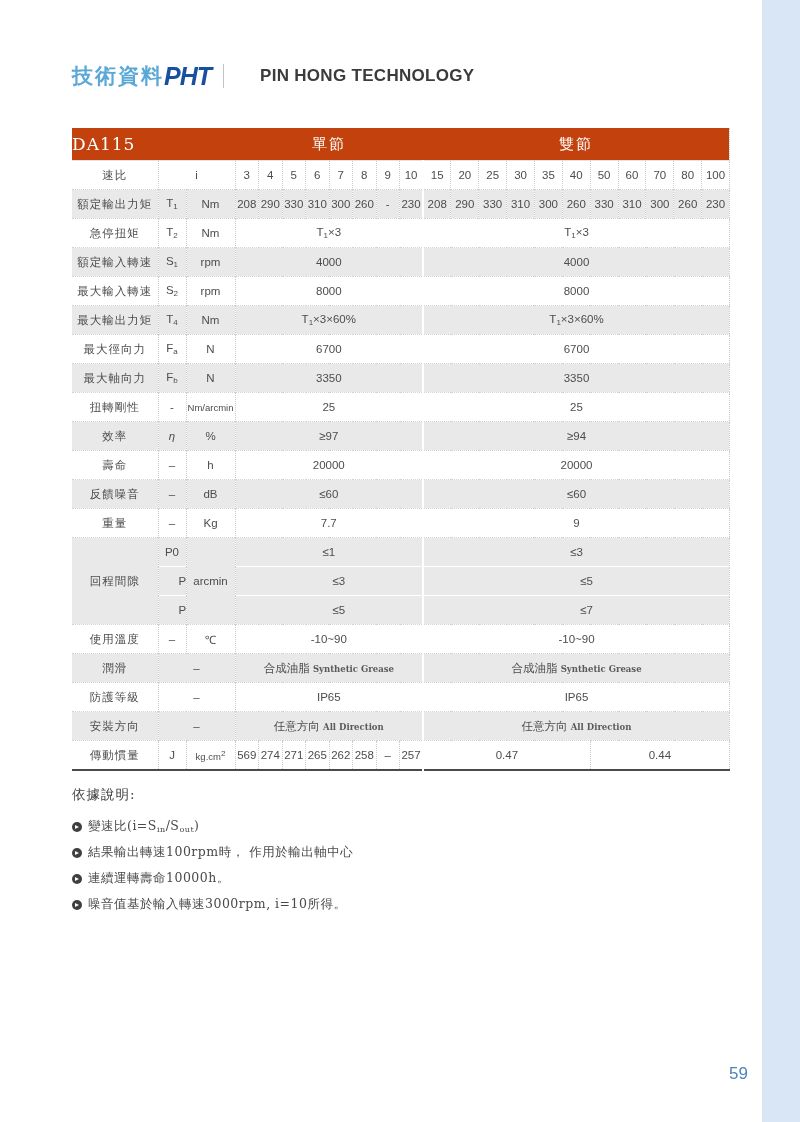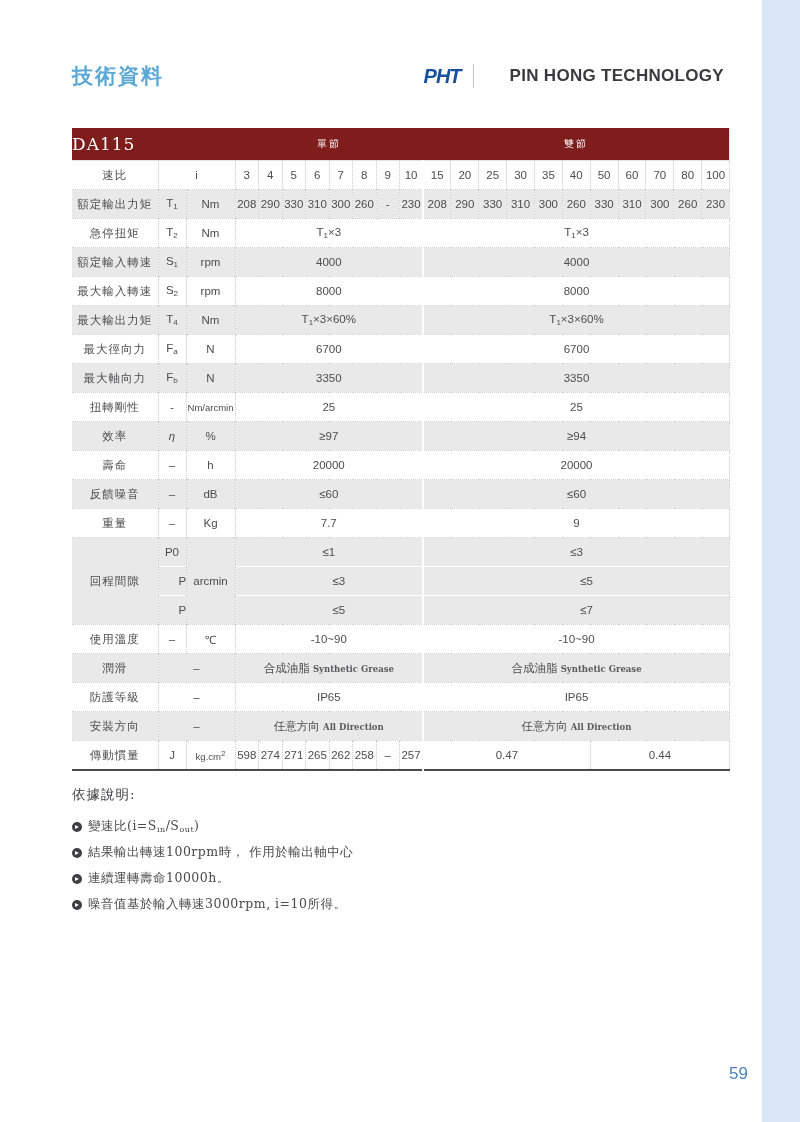--- a/index.html
+++ b/index.html
@@ -4,35 +4,35 @@
 <style>
   html,body{margin:0;padding:0;}
   body{
     width:800px;height:1122px;position:relative;background:#ffffff;
     font-family:"Liberation Sans",sans-serif;color:#4c4c4e;overflow:hidden;
   }
   
   .side-strip{position:absolute;top:0;right:0;width:38px;height:1122px;background:#d9e6f5;}
 
   
-  .page-header{position:absolute;top:58px;left:72px;right:76px;height:36px;display:flex;align-items:center;justify-content:space-between;}
+  .page-header{position:absolute;top:58px;left:72px;right:76px;height:36px;display:flex;align-items:center;justify-content:flex-start;}
   .page-title{font-size:21px;font-weight:bold;color:#5ba8d7;letter-spacing:2px;font-family:"DejaVu Serif","Liberation Serif",serif;}
   .logo{display:flex;align-items:center;gap:12px;}
-  .logo-abbr{font-size:20px;font-weight:900;font-style:italic;color:#17509f;letter-spacing:-1px;font-family:"Liberation Sans",sans-serif;}
+  .logo-abbr{font-size:25px;font-weight:900;font-style:italic;color:#17509f;letter-spacing:-1px;font-family:"Liberation Sans",sans-serif;}
   .logo-divider{width:1px;height:24px;background:#c4c4c6;}
   .logo-name{font-size:17px;font-weight:bold;color:#3b3b3d;letter-spacing:0.3px;padding-left:24px;}
 
   
   .table-wrap{position:absolute;top:128px;left:72px;}
   table.spec{border-collapse:collapse;table-layout:fixed;width:658px;border-bottom:2px solid #4a4a4c;border-right:1px dotted #cccccc;}
   table.spec th,table.spec td{padding:0;margin:0;overflow:hidden;white-space:nowrap;}
-  tr.thead th{background:#7f1d1d;color:#ffffff;height:32px;font-weight:normal;
+  tr.thead th{background:#c2410c;color:#ffffff;height:32px;font-weight:normal;
     font-family:"DejaVu Serif","Liberation Serif",serif;}
   th.model{text-align:left;padding-left:14px;font-size:17px;letter-spacing:1px;}
-  th.sect{font-size:10px;letter-spacing:2px;}
+  th.sect{font-size:15px;letter-spacing:2px;}
   table.spec td{height:28px;text-align:center;font-size:11.5px;color:#4d4d4f;border-top:1px dotted #d2d2d2;}
   tr.first td{border-top:1px solid #e2e2e2;}
   td.lab{text-align:left;padding-left:8px;font-size:13px;color:#3f3f41;letter-spacing:1px;
     font-family:"DejaVu Serif","Liberation Serif",serif;}
   td.sym{border-left:1px dotted #cccccc;font-size:12px;}
   td.unit{border-left:1px dotted #cccccc;font-size:11px;}
   td.unit.sm{font-size:9.5px;}
   td.c{border-left:1px dotted #cccccc;}
   td.ms{border-left:1px dotted #cccccc;font-size:12px;}
   td.md{border-left:2px solid #ffffff;font-size:12px;}
@@ -261,21 +261,21 @@
         <tr class="shade">
 <td class="lab">安裝方向</td>
 <td class="ms" colspan="2">–</td>
 <td class="ms" colspan="8">任意方向 <span class="en-small">All Direction</span></td>
 <td class="md" colspan="11">任意方向 <span class="en-small">All Direction</span></td>
         </tr>
         <tr>
 <td class="lab">傳動慣量</td>
 <td class="sym">J</td>
 <td class="unit sm">kg.cm<sup>2</sup></td>
-          <td class="c">598</td>
+          <td class="c">569</td>
           <td class="c">274</td>
           <td class="c">271</td>
           <td class="c">265</td>
           <td class="c">262</td>
           <td class="c">258</td>
           <td class="c">–</td>
           <td class="c">257</td>
           <td class="md" colspan="6">0.47</td>
           <td class="c" colspan="5">0.44</td>
         </tr>

